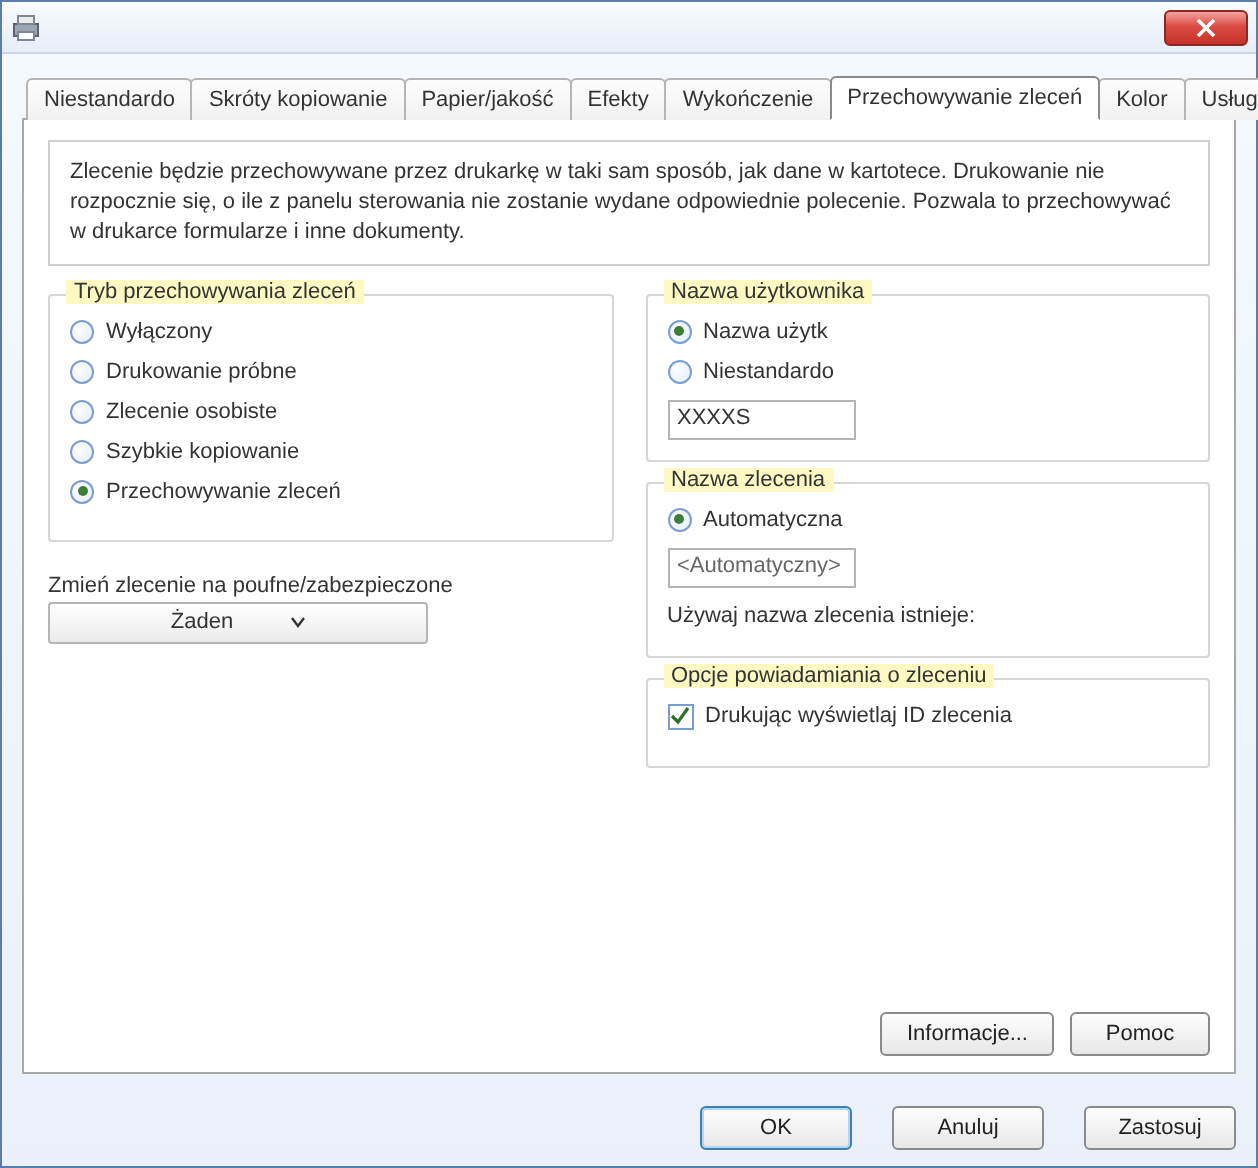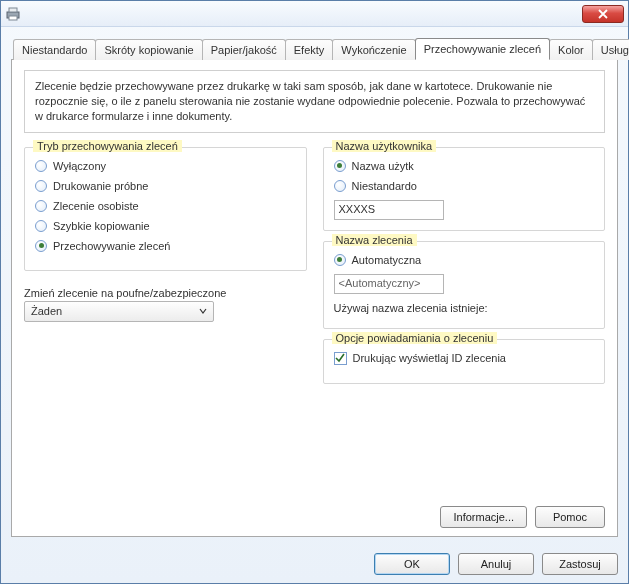--- a/index.html
+++ b/index.html
@@ -126,21 +126,21 @@
 }
 .checkbox {
   width: 13px; height: 13px;
   border: 1px solid #7a9ecf;
   background: #fff;
   display: inline-flex; align-items:center; justify-content:center;
   flex-shrink:0;
 }
 .checkbox.checked svg { width: 10px; height:10px; }
 .textfield {
-  width: 110px;
+  width: 94px;
   height: 20px;
   border: 1px solid #b5b5b5;
   background: #fff;
   padding: 2px 4px;
   font-size: 11px;
   color: #333;
   margin-top: 2px;
 }
 .textfield.auto { color: #666; }
 .label-text { color: #333; }
@@ -148,21 +148,21 @@
   color: #333;
   margin-top: 6px;
   margin-bottom: 2px;
 }
 .combo {
   height: 21px;
   border: 1px solid #b5b5b5;
   background: linear-gradient(#fefefe, #ececec);
   display: flex;
   align-items: center;
-  justify-content: space-between;
+  justify-content: center;
   padding: 0 2px 0 6px;
   font-size: 11px;
   color: #333;
   border-radius: 2px;
   gap: 24px;
 }
 .combo.wide { width: 190px; }
 .combo .arrow { width: 16px; display:flex; justify-content:center; }
 .combo .arrow svg { width:8px; height:8px; }
 .bottom-tab-buttons {
@@ -201,21 +201,21 @@
   display:flex; align-items:center; justify-content:center;
 }
 .btn.small { min-width: 70px; }
 .btn.default {
   border: 1px solid #3c7fb1;
   box-shadow: 0 0 0 1px #b3d6f2 inset;
 }
 .dialog-footer {
   display: flex;
   justify-content: flex-end;
-  gap: 8px;
+  gap: 20px;
   padding: 8px 10px 8px;
 }
 .job-options-label {
   margin: 8px 0 4px;
   color: #333;
 }
 </style>
 </head>
 <body>
 

